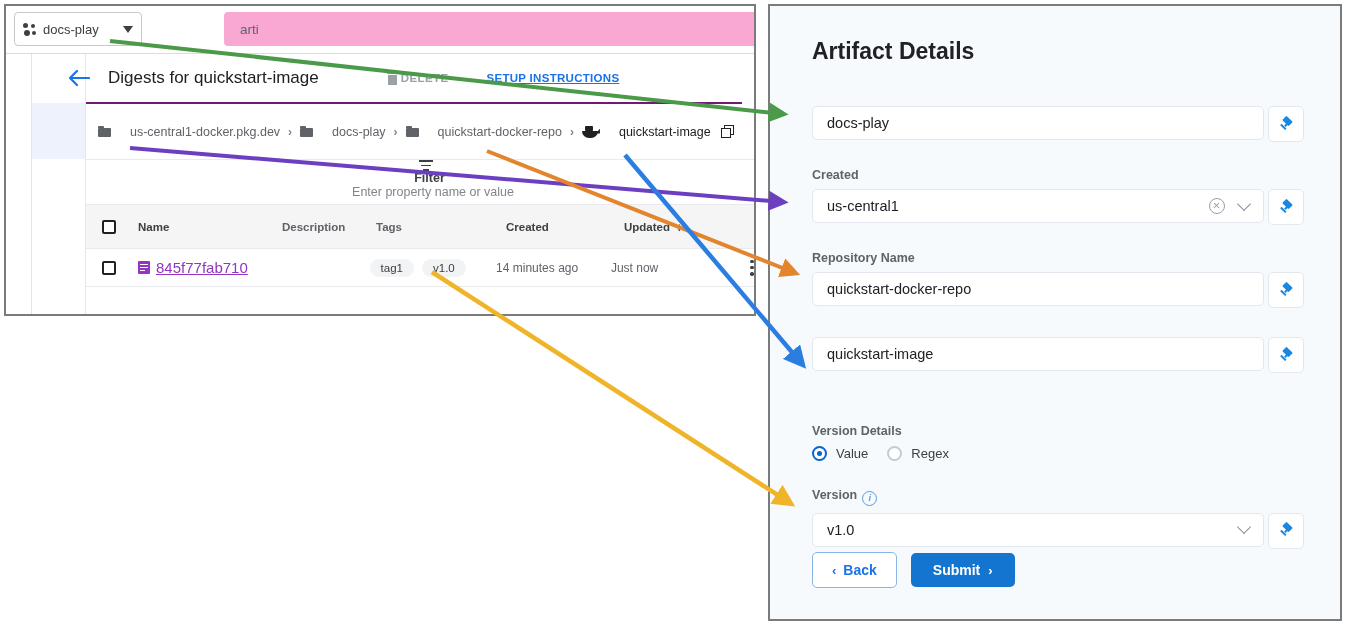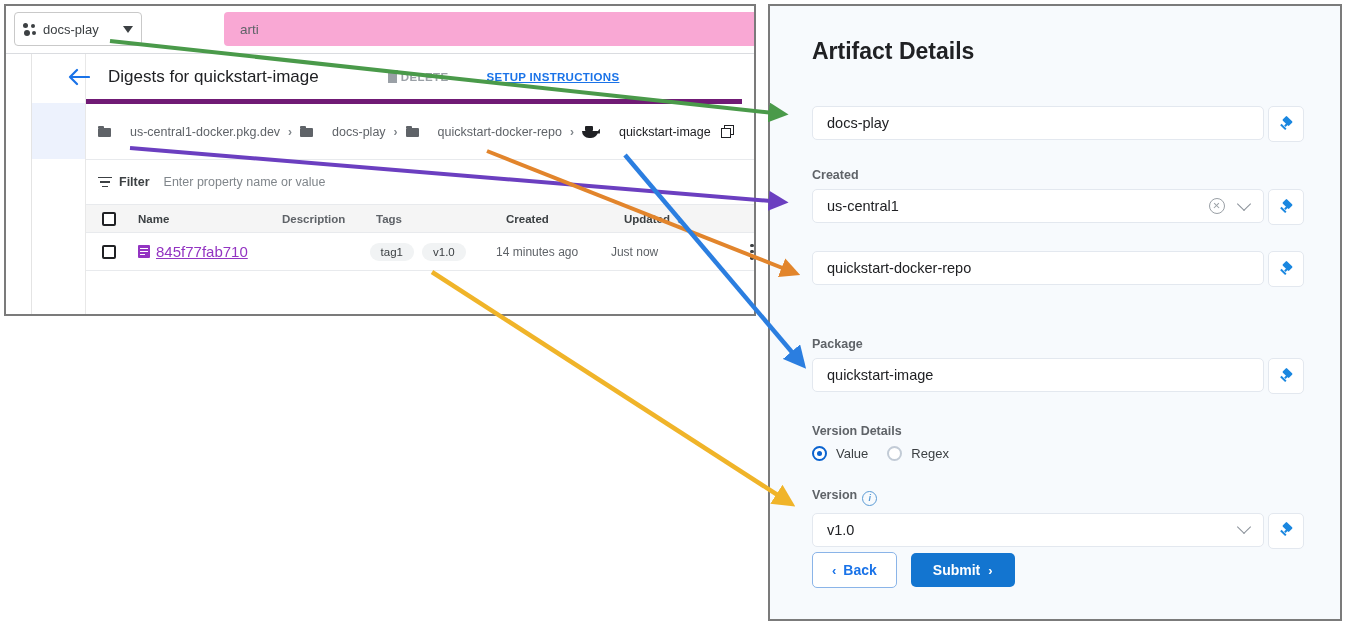--- a/index.html
+++ b/index.html
@@ -44,21 +44,21 @@
   }
   #sidebar-active{
     position:absolute;left:26px;top:97px;width:54px;height:56px;background:#edf2fd;
   }
   #sidebar-rail{
     position:absolute;left:79px;top:48px;width:1px;bottom:0;background:#e8e8e8;
   }
 
   #page-header{
     position:absolute;left:80px;top:48px;right:12px;height:50px;
-    border-bottom:5px solid #701a75;box-sizing:border-box;display:flex;align-items:center;
+    border-bottom:2px solid #701a75;box-sizing:border-box;display:flex;align-items:center;
   }
   #back-arrow{margin-left:-22px;width:30px;display:flex;justify-content:center;cursor:pointer;}
   #page-title{font-size:17px;color:#202124;margin-left:14px;white-space:nowrap;}
   #delete-btn{display:flex;align-items:center;gap:3px;margin-left:68px;cursor:pointer;}
   #delete-btn .dlabel{font-size:11.5px;font-weight:bold;letter-spacing:.4px;color:#9aa0a6;}
   .trash-icon{width:11px;height:13px;position:relative;flex:0 0 auto;}
   .trash-icon .lid{position:absolute;top:0;left:0;width:11px;height:2px;background:#9aa0a6;}
   .trash-icon .body{position:absolute;top:3px;left:1px;width:9px;height:10px;background:#9aa0a6;}
   #setup-link{margin-left:38px;font-size:11.5px;font-weight:bold;letter-spacing:.3px;
     color:#1a73e8;text-decoration:underline;cursor:pointer;white-space:nowrap;}
@@ -79,32 +79,32 @@
   .whale-icon .wb{position:absolute;left:0;bottom:0;width:16px;height:7px;background:#202124;border-radius:0 0 8px 8px;}
   .whale-icon .wt{position:absolute;left:14px;bottom:4px;width:4px;height:5px;background:#202124;
        clip-path:polygon(0 100%,100% 0,100% 100%);}
   .whale-icon .wc{position:absolute;left:3px;top:0;width:8px;height:5px;background:#202124;border-radius:1px;}
   #copy-icon{width:14px;height:14px;position:relative;margin-left:10px;cursor:pointer;flex:0 0 auto;}
   #copy-icon .r1{position:absolute;left:3px;top:0;width:10px;height:10px;border:1.6px solid #202124;box-sizing:border-box;}
   #copy-icon .r2{position:absolute;left:0;top:3px;width:10px;height:10px;border:1.6px solid #202124;background:#fff;box-sizing:border-box;}
 
   #filter-row{
     position:absolute;left:80px;top:154px;right:0;height:44px;
-    display:flex;align-items:center;padding-left:12px;box-sizing:border-box;
+    display:flex;align-items:center;padding-left:12px;box-sizing:border-box;flex-direction:column;
   }
   .filter-icon{width:14px;height:11px;position:relative;flex:0 0 auto;}
   .filter-icon i{position:absolute;left:0;height:1.8px;background:#3c4043;}
   .filter-icon i:nth-child(1){top:0;width:14px;}
   .filter-icon i:nth-child(2){top:4.5px;width:10px;left:2px;}
   .filter-icon i:nth-child(3){top:9px;width:6px;left:4px;}
   #filter-label{font-size:12.5px;font-weight:bold;color:#3c4043;margin-left:7px;}
   #filter-placeholder{font-size:12.5px;color:#80868b;margin-left:14px;}
 
   #tbl{position:absolute;left:80px;top:198px;right:0;}
-  .trow{display:flex;align-items:center;height:29px;box-sizing:border-box;}
+  .trow{display:flex;align-items:center;height:45px;box-sizing:border-box;}
   #thead{background:#f5f5f5;border-top:1px solid #e8eaed;border-bottom:1px solid #e8eaed;}
   #tbody-row{border-bottom:1px solid #e8eaed;height:38px;}
   #tfoot{height:32px;}
   .cbox{width:14px;height:14px;border:2px solid #202124;border-radius:2px;box-sizing:border-box;
         margin-left:16px;flex:0 0 auto;cursor:pointer;background:#fff;}
   .c-name{width:144px;margin-left:22px;}
   .c-desc{width:94px;}
   .c-tags{width:130px;display:flex;align-items:center;gap:8px;}
   .c-created{width:118px;}
   .c-updated{width:104px;display:flex;align-items:center;gap:6px;}
@@ -347,36 +347,36 @@
         <span class="pin-icon">
             <span class="head"></span>
             <span class="stem"></span>
             <span class="needle"></span>
           </span>
       </div>
     </div>
   </div>
 
   <div class="field-group" style="top:245px">
+    <div class="field-label">Repository Name</div>
     <div class="field-row">
       <div class="field-input">
         <span class="fval">quickstart-docker-repo</span>
       </div>
       <div class="pin-btn">
         <span class="pin-icon">
             <span class="head"></span>
             <span class="stem"></span>
             <span class="needle"></span>
           </span>
       </div>
     </div>
   </div>
 
   <div class="field-group" style="top:331px">
-    <div class="field-label">Package</div>
     <div class="field-row">
       <div class="field-input">
         <span class="fval">quickstart-image</span>
       </div>
       <div class="pin-btn">
         <span class="pin-icon">
             <span class="head"></span>
             <span class="stem"></span>
             <span class="needle"></span>
           </span>

